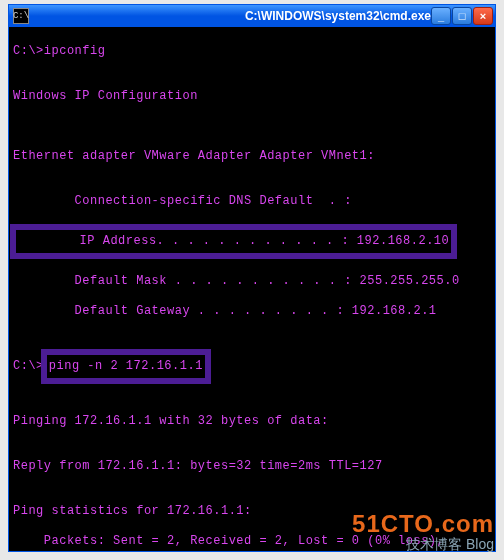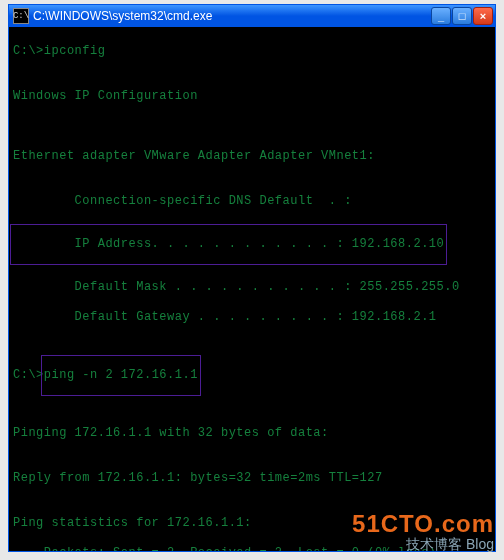--- a/index.html
+++ b/index.html
@@ -43,23 +43,24 @@
       display: flex;
       align-items: center;
       justify-content: center;
       font-size: 9px;
       color: #ccc;
     }
     .title-text {
       flex: 1;
       font-size: 12px;
       font-family: "Tahoma", sans-serif;
-      font-weight: normal;
+      font-weight: bold;
       white-space: nowrap;
       overflow: hidden;
+      text-align: right;
     }
     .title-buttons {
       display: flex;
       gap: 1px;
     }
     .title-btn {
       width: 20px;
       height: 18px;
       background: linear-gradient(to bottom, #6ab0ff, #2a7cde);
       border: 1px solid #0a46a0;
@@ -72,37 +73,37 @@
       font-weight: bold;
       font-family: "Tahoma", sans-serif;
       cursor: pointer;
     }
     .title-btn.close {
       background: linear-gradient(to bottom, #ff6a4a, #d43a1a);
       border-color: #a02010;
     }
     .terminal {
       background: #000;
-      color: #15803d;
+      color: #d946ef;
       font-family: "Courier New", "Consolas", monospace;
       font-size: 12px;
       line-height: 15px;
       padding: 2px 4px;
       height: calc(100% - 22px);
       overflow: hidden;
       white-space: pre;
       letter-spacing: 0.5px;
     }
     .terminal .line {
       display: block;
     }
     .boxed {
       display: inline-block;
-      border: 1px solid #4c1d95;
-      padding: 12px 2px;
+      border: 6px solid #4c1d95;
+      padding: 4px 2px;
       margin-left: -3px;
     }
     .watermark {
       position: absolute;
       right: 10px;
       bottom: 6px;
       text-align: right;
       pointer-events: none;
     }
     .wm-main {

